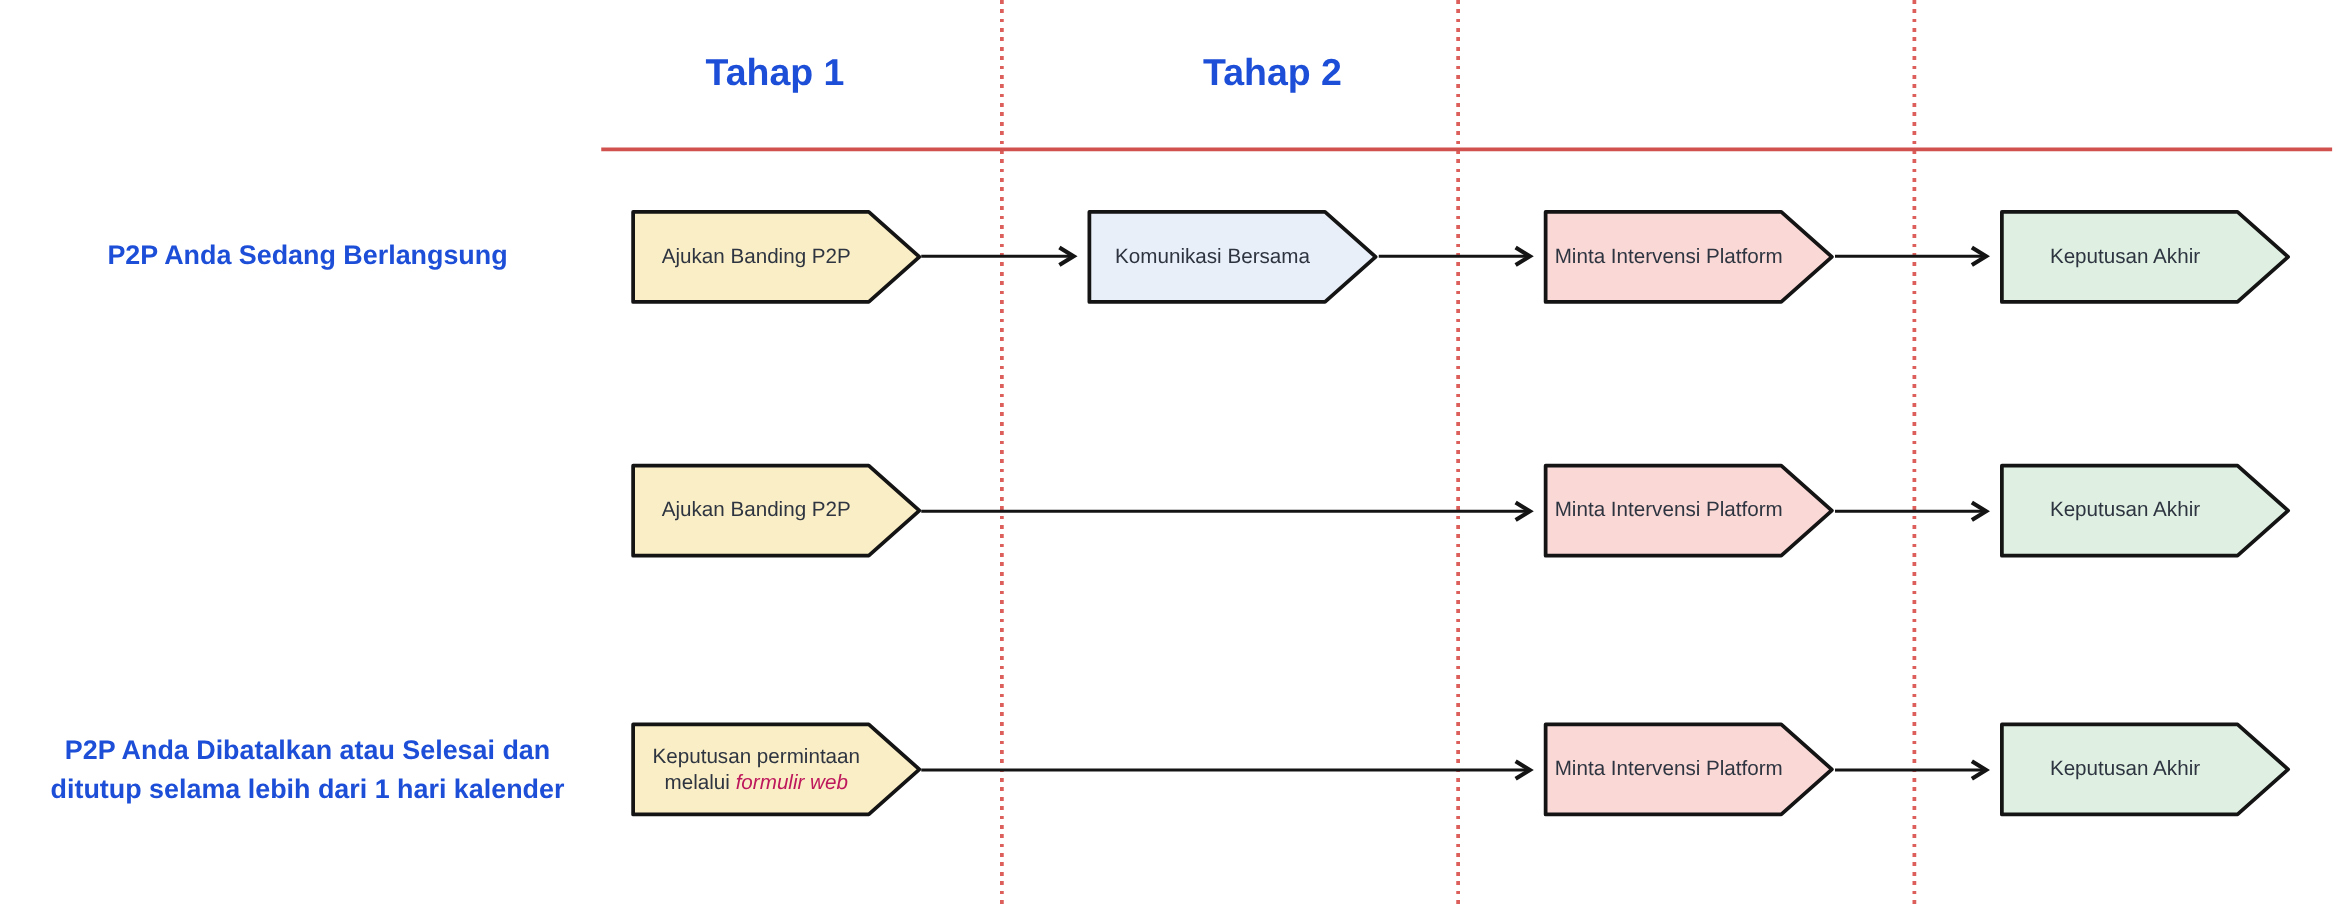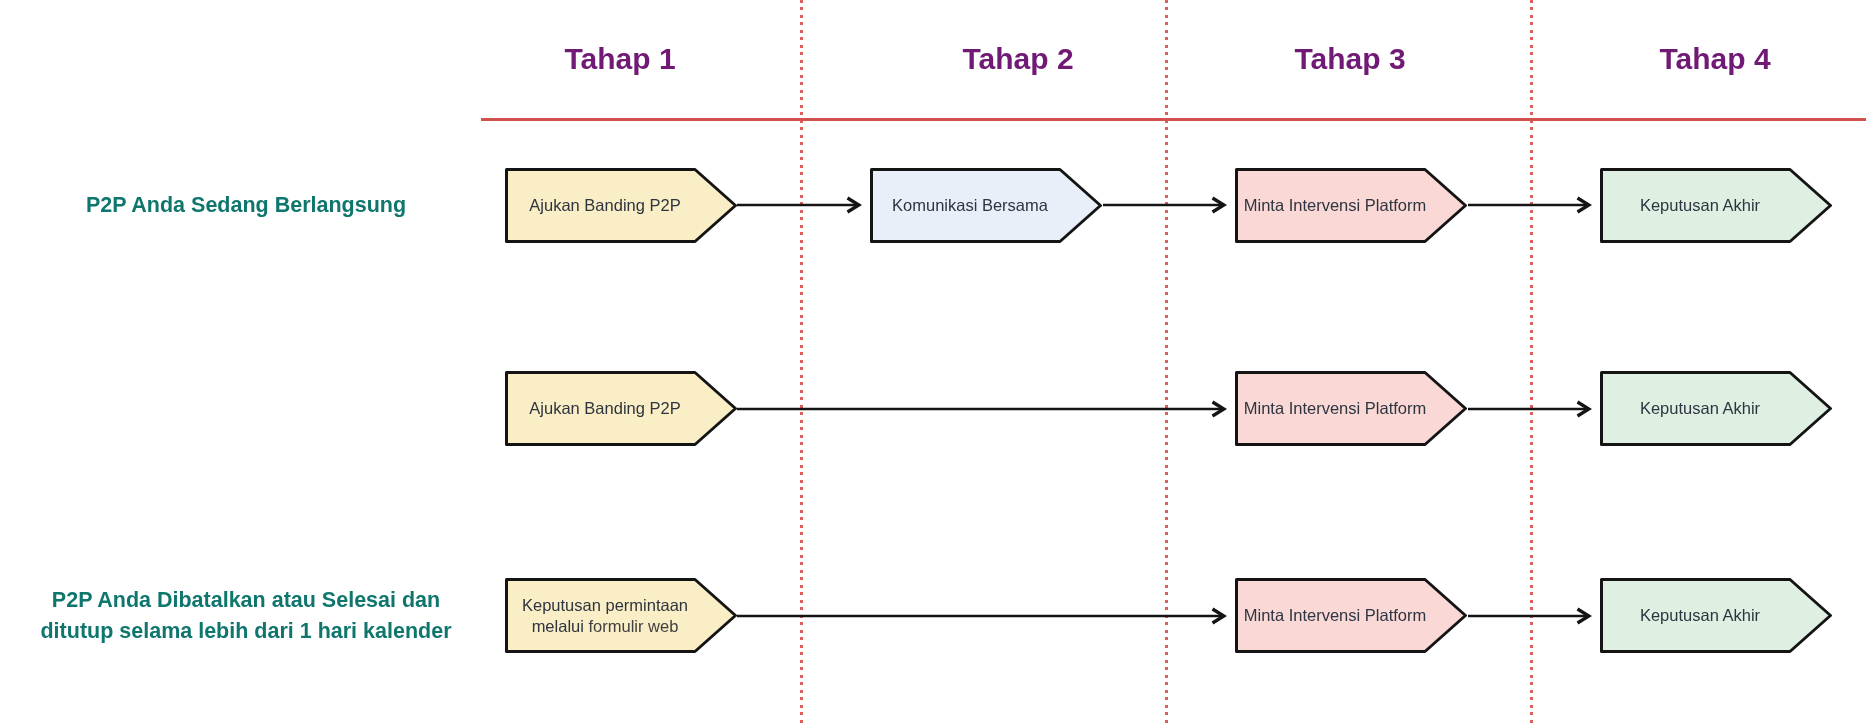--- a/index.html
+++ b/index.html
@@ -39,34 +39,34 @@
     z-index: 1;
   }
 
   .stage-header {
     position: absolute;
     top: 42px;
     width: 240px;
     text-align: center;
     font-size: 30px;
     font-weight: 700;
-    color: #701a75;
+    color: #1d4ed8;
     z-index: 2;
   }
 
   .row-label {
     position: absolute;
     left: 15px;
     width: 462px;
     transform: translateY(-50%);
     text-align: center;
     font-size: 21.5px;
     line-height: 31px;
     font-weight: 700;
-    color: #0f766e;
+    color: #1d4ed8;
     z-index: 2;
   }
 
   .node {
     position: absolute;
     width: 232px;
     height: 75px;
     z-index: 3;
     padding-left: 15px;
   }
@@ -85,21 +85,21 @@
     white-space: nowrap;
   }
   .node .node-label.wrap { white-space: normal; }
 
   .fill-appeal        { fill: #faeec6; }
   .fill-communication { fill: #e9eff9; }
   .fill-intervention  { fill: #f9d8d6; }
   .fill-decision      { fill: #dff0e3; }
   .node polygon { stroke: #141414; stroke-width: 3; stroke-linejoin: round; }
 
-  .weblink { color: #404040; cursor: pointer; }
+  .weblink { color: #be185d; cursor: pointer; font-style: italic; }
 
   .arrow-layer {
     position: absolute;
     inset: 0;
     z-index: 2;
     pointer-events: none;
   }
 </style>
 </head>
 <body>
@@ -107,22 +107,20 @@
 <div class="canvas">
 
   <div class="vsep" style="left:800px"></div>
   <div class="vsep" style="left:1165px"></div>
   <div class="vsep" style="left:1530px"></div>
 
   <div class="hrule"></div>
 
   <div class="stage-header" style="left:500px">Tahap 1</div>
   <div class="stage-header" style="left:898px">Tahap 2</div>
-  <div class="stage-header" style="left:1230px">Tahap 3</div>
-  <div class="stage-header" style="left:1595px">Tahap 4</div>
 
   <div class="row-label" style="top:205px">P2P Anda Sedang Berlangsung</div>
   <div class="row-label" style="top:616px">P2P Anda Dibatalkan atau Selesai dan ditutup selama lebih dari 1 hari kalender</div>
 
   <svg class="arrow-layer" width="1866" height="725" viewBox="0 0 1866 725">
     <defs>
       <marker id="arrowhead" viewBox="0 0 10 10" refX="7.5" refY="5" markerWidth="7" markerHeight="7" orient="auto">
         <path d="M1.5,1 L8,5 L1.5,9" fill="none" stroke="#141414" stroke-width="1.9"></path>
       </marker>
     </defs>

